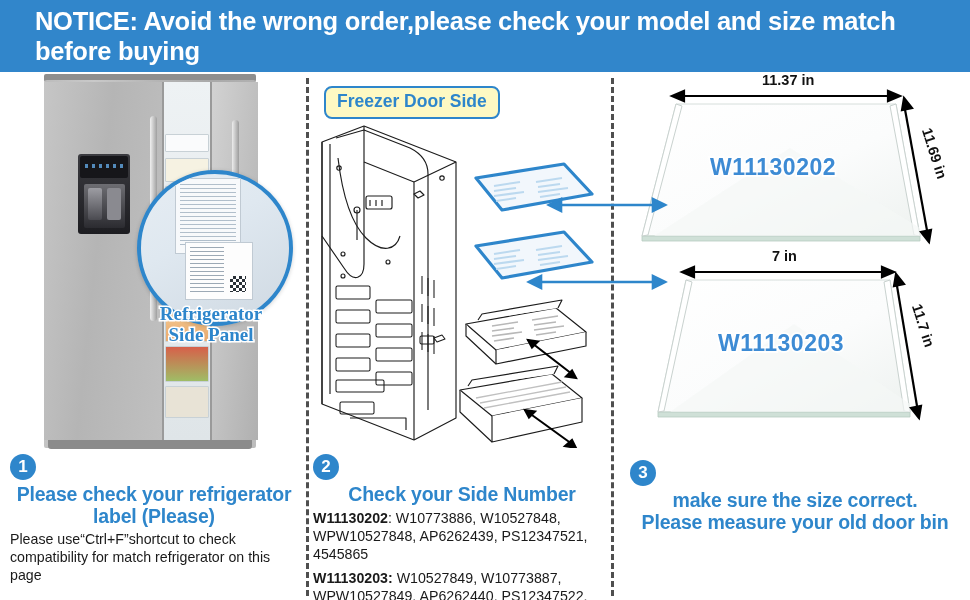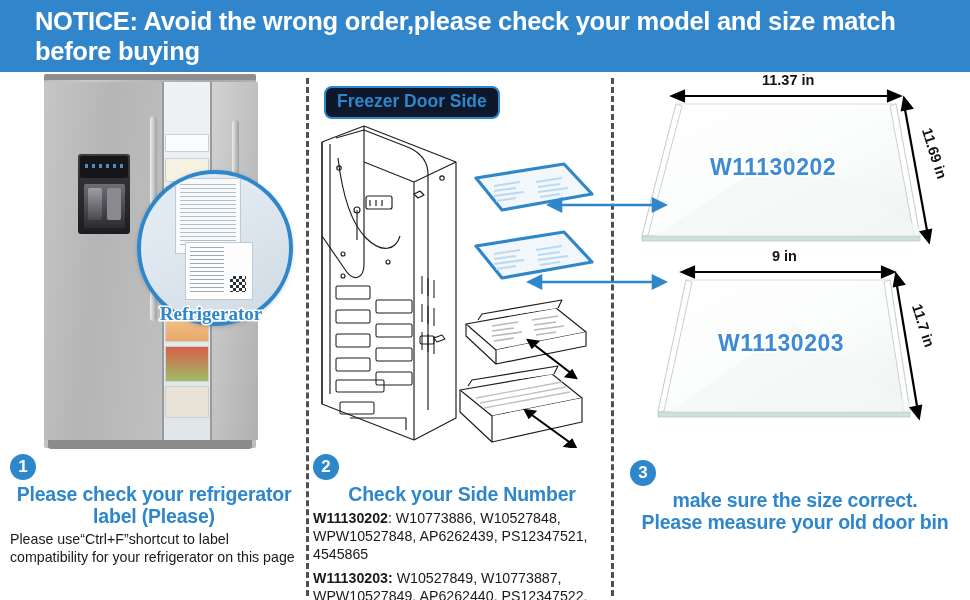--- a/index.html
+++ b/index.html
@@ -133,21 +133,21 @@
   .callout-label{
     position:absolute;left:126px;top:232px;width:170px;text-align:center;
     color:#2e86cb;font-size:19px;font-weight:bold;line-height:1.08;
     -webkit-text-stroke:3.1px #ffffff;paint-order:stroke fill;font-family:Liberation Serif, serif;
   }
 
   
   .fd-tag{
     position:absolute;left:14px;top:14px;
     border:2px solid #2e86cb;border-radius:8px;padding:3px 11px 5px 11px;
-    color:#2e86cb;font-size:17.5px;font-weight:bold;background:#0f172a;
+    color:#2e86cb;font-size:17.5px;font-weight:bold;background:#fef9c3;
   }
   .diagram{position:absolute;left:0;top:46px;width:300px;height:330px;}
 
   
   .shelf-block{position:absolute;}
   .dim-label{
     position:absolute;color:#111;font-size:14.5px;font-weight:bold;
     font-family:"Liberation Sans",sans-serif;white-space:nowrap;
   }
   .dim-label.rot{transform:rotate(72deg);transform-origin:left top;}
@@ -200,29 +200,30 @@
 
     <div class="callout-circle">
       <div class="label-sticker"></div>
       <div class="label-sticker2">
         <span class="qr-blk"></span>
       </div>
     </div>
 
     <div class="callout-label">
       <div>Refrigerator</div>
+      <div>Side Panel</div>
     </div>
 
     <div style="position:absolute;left:10px;top:382px;width:288px;">
       <div class="badge">1</div>
       <div class="step-title">
         <div>Please check your refrigerator</div>
         <div>label (Please)</div>
       </div>
-      <div class="step-body">Please use“Ctrl+F”shortcut to label compatibility for your refrigerator on this page</div>
+      <div class="step-body">Please use“Ctrl+F”shortcut to check compatibility for match refrigerator on this page</div>
     </div>
   </div>
 
   <div class="col col-2">
 
     <div class="fd-tag">Freezer Door Side</div>
 
     <div class="diagram">
       <svg width="300" height="330" viewBox="0 0 300 330">
         <g fill="none" stroke="#1c1c1c" stroke-width="1.15" stroke-linejoin="round">
@@ -389,21 +390,21 @@
           <path d="M74 18 L274 18"></path>
           <path d="M68 18 l12 -5 l0 10 z"></path>
           <path d="M280 18 l-12 -5 l0 10 z"></path>
         </g>
         <g stroke="#000" stroke-width="2.2" fill="#000">
           <path d="M282 26 L304 158"></path>
           <path d="M282 20 l8 10 l-10 2 z"></path>
           <path d="M305 164 l-8 -10 l10 -2 z"></path>
         </g>
       </svg>
-      <div class="dim-label" style="left:158px;top:-6px;">9 in</div>
+      <div class="dim-label" style="left:158px;top:-6px;">7 in</div>
       <div class="dim-label rot" style="left:310px;top:48px;">11.7 in</div>
       <div class="part-label" style="left:104px;top:76px;">W11130203</div>
     </div>
 
     <div class="step3">
       <div class="badge">3</div>
       <div class="step-title">
         <div>make sure the size correct.</div>
         <div>Please measure your old door bin</div>
       </div>

